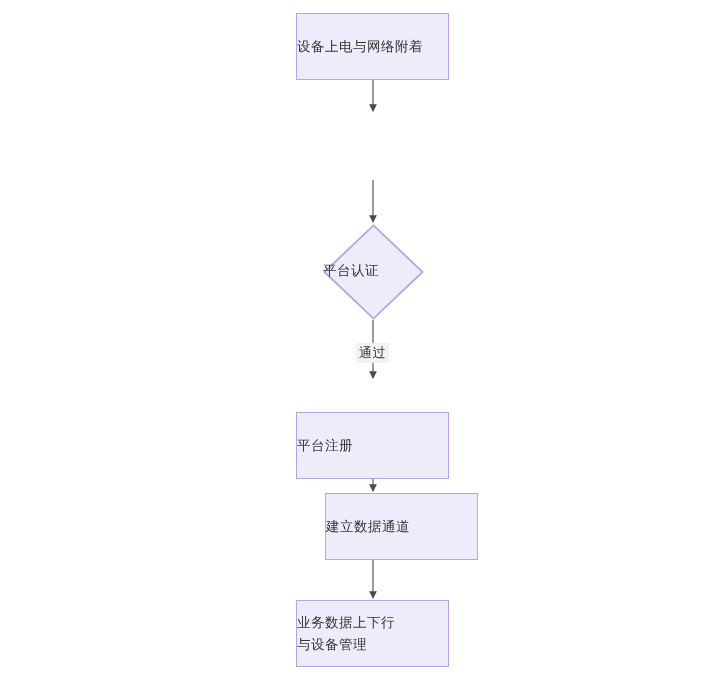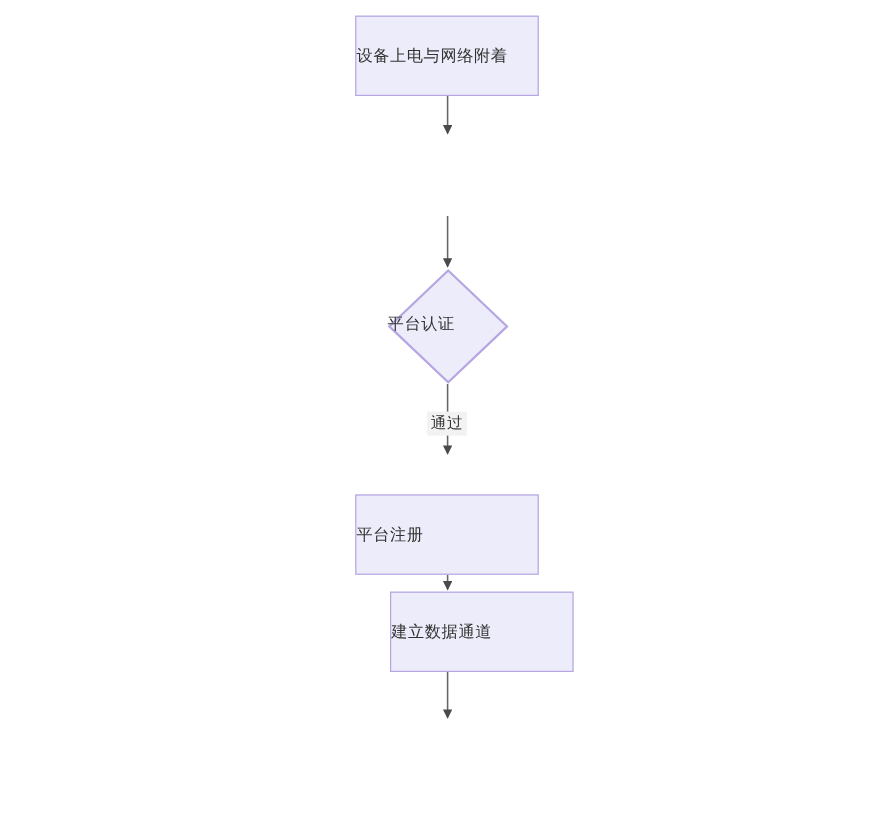--- a/index.html
+++ b/index.html
@@ -112,14 +112,18 @@
   <div class="edge-label" style="left:356px; top:343px;">通过</div>
 
   <div class="node process" style="left:296px; top:380px;margin-top:32px;">
     <span class="node-line">平台注册</span>
   </div>
 
   <div class="node process" style="left:301px; top:493px;margin-left:24px;">
     <span class="node-line">建立数据通道</span>
   </div>
 
+  <div class="node process" style="left:296px; top:600px;">
+    <span class="node-line">业务数据上下行</span>
+    <span class="node-line">与设备管理</span>
+  </div>
 
 </div>
 
 </body></html>

